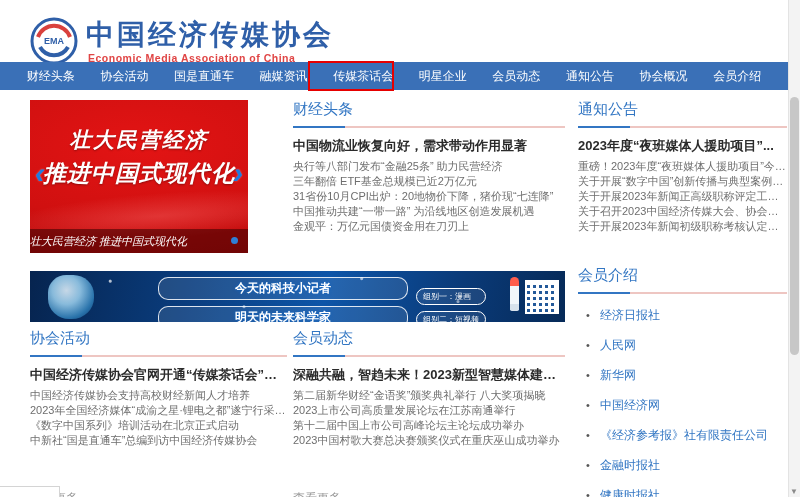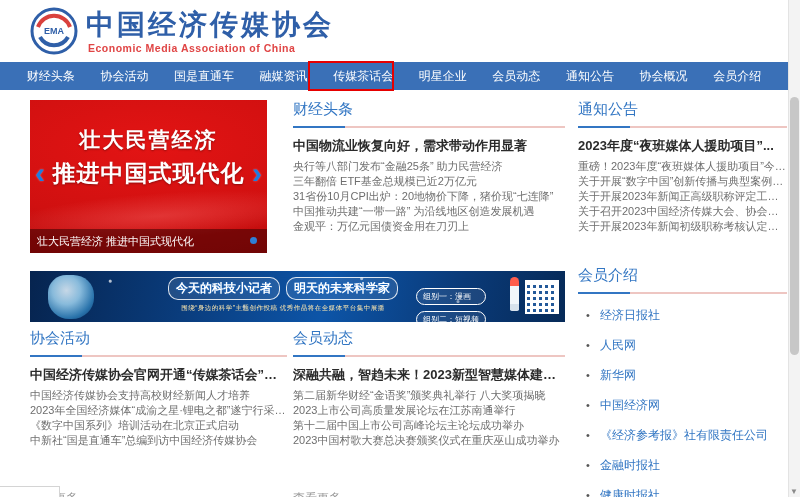--- a/index.html
+++ b/index.html
@@ -1,46 +1,46 @@
 <!DOCTYPE html>
 <html><head>
 <meta charset="utf-8">
 <style>
   html,body{margin:0;padding:0;background:#fff;}
   *{box-sizing:border-box;font-family:"Liberation Sans","DejaVu Sans",sans-serif;}
   #stage{position:relative;width:800px;height:497px;background:#ffffff;overflow:hidden;}
 
   
-  .site-header{position:absolute;left:0;top:0;width:788px;height:62px;background:#ffffff;}
+  .site-header{position:absolute;left:0;top:10px;width:788px;height:62px;background:#ffffff;}
   .logo{position:absolute;left:30px;top:7px;width:48px;height:48px;}
   .site-title{position:absolute;left:86px;top:6px;font-size:28px;font-weight:bold;color:#2f5fa8;letter-spacing:3px;white-space:nowrap;}
   .site-sub{position:absolute;left:88px;top:42px;font-size:10.5px;font-weight:bold;color:#e04545;letter-spacing:.5px;white-space:nowrap;}
 
   
   .nav{position:absolute;left:0;top:62px;width:788px;height:28px;background:#3a70b7;display:flex;align-items:center;justify-content:space-around;padding:0 14px;}
   .nav-item{color:#ffffff;font-size:12px;cursor:pointer;white-space:nowrap;}
   .annotation-box{position:absolute;left:308px;top:61px;width:86px;height:30px;border:2px solid #e60000;pointer-events:none;}
 
   
   .sec-title{font-size:15px;color:#3276c3;font-weight:normal;margin:0 0 7px 0;}
   .sec-rule{height:2px;width:100%;background:linear-gradient(to right,#3276c3 0,#3276c3 52px,#eec6c2 52px,#eec6c2 100%);margin-bottom:9px;}
   .sec-headline{font-size:13px;font-weight:bold;color:#2b2b2b;margin:0 0 4px 0;white-space:nowrap;overflow:hidden;text-overflow:ellipsis;}
   ul.news{list-style:none;margin:0;padding:0;}
   ul.news li{font-size:11px;color:#6e6e6e;white-space:nowrap;overflow:hidden;text-overflow:ellipsis;cursor:pointer;}
 
   
-  .carousel{position:absolute;left:30px;top:100px;width:237px;height:153px;overflow:hidden;
-    background:radial-gradient(140% 90% at 50% 30%,#e31414 0%,#d01010 55%,#ae0b0b 100%);}
+  .carousel{position:absolute;left:30px;top:100px;width:218px;height:153px;overflow:hidden;
+    background:radial-gradient(140% 90% at 50% 30%,#e31414 0%,#d01010 55%,#ae0b0b 100%);font-style:italic;}
   .carousel::after{content:"";position:absolute;left:-30px;bottom:14px;width:320px;height:46px;border-radius:50%;
     background:radial-gradient(closest-side,rgba(255,120,120,.35),rgba(255,120,120,0));transform:rotate(-4deg);}
   .slide-line1{position:absolute;left:0;top:26px;width:100%;text-align:center;color:#fff;font-size:21px;font-weight:bold;letter-spacing:2px;text-shadow:0 1px 2px rgba(0,0,0,.35);}
   .slide-line2{position:absolute;left:0;top:58px;width:100%;text-align:center;color:#fff;font-size:23px;font-weight:bold;letter-spacing:1px;text-shadow:0 1px 2px rgba(0,0,0,.35);}
   .car-arrow{position:absolute;top:58px;font-size:30px;line-height:30px;color:#1e7ce0;font-weight:bold;cursor:pointer;z-index:3;text-shadow:0 0 2px rgba(255,255,255,.4);}
   .car-prev{left:5px;} .car-next{right:5px;}
-  .car-caption{position:absolute;left:0;bottom:0;width:100%;height:24px;background:rgba(55,0,0,.55);color:#fff;font-size:11px;line-height:24px;padding-left:7px;z-index:2;}
+  .car-caption{position:absolute;left:0;bottom:0;width:100%;height:24px;background:rgba(55,0,0,.55);color:#fff;font-size:11px;line-height:24px;padding-left:0;z-index:2;}
   .car-dot{position:absolute;right:10px;bottom:9px;width:7px;height:7px;border-radius:50%;background:#2f7fd6;z-index:3;cursor:pointer;}
 
   
   .finance{position:absolute;left:293px;top:100px;width:272px;}
   .notice{position:absolute;left:578px;top:100px;width:209px;}
   .activity{position:absolute;left:30px;top:329px;width:257px;}
   .member-news{position:absolute;left:293px;top:329px;width:272px;}
   .members{position:absolute;left:578px;top:266px;width:209px;}
 
   ul.links{list-style:none;margin:4px 0 0 0;padding:0;}
@@ -51,21 +51,21 @@
   .banner{position:absolute;left:30px;top:271px;width:535px;height:51px;overflow:hidden;cursor:pointer;
     background:linear-gradient(100deg,#06244f 0%,#0a3d7e 30%,#0d55a8 55%,#0a3a78 80%,#062a58 100%);}
   .astro{position:absolute;left:18px;top:4px;width:46px;height:44px;border-radius:40% 45% 48% 46%;
     background:radial-gradient(circle at 40% 35%,#e8f6ff 0%,#9fd4f2 35%,#2f7fb8 70%,rgba(10,60,110,0) 100%);opacity:.85;}
   .banner-stars{position:absolute;left:0;top:0;width:100%;height:100%;
     background:radial-gradient(circle at 15% 20%,rgba(255,255,255,.7) 0 1px,transparent 2px),
                radial-gradient(circle at 40% 70%,rgba(255,255,255,.5) 0 1px,transparent 2px),
                radial-gradient(circle at 62% 15%,rgba(255,255,255,.6) 0 1px,transparent 2px),
                radial-gradient(circle at 80% 60%,rgba(255,255,255,.5) 0 1px,transparent 2px);}
   .banner-mid{position:absolute;left:128px;top:6px;width:250px;text-align:center;}
-  .banner-title{display:flex;gap:6px;justify-content:center;}
+  .banner-title{display:flex;gap:6px;justify-content:center;flex-direction:column;}
   .banner-title span{display:inline-block;border:1px solid rgba(255,255,255,.85);border-radius:10px;background:rgba(255,255,255,.10);
     color:#fff;font-size:12px;font-weight:bold;padding:2px 7px;white-space:nowrap;text-shadow:0 0 3px #0c64c8;}
   .banner-sub{margin-top:4px;font-size:6.5px;color:#ffe9b0;letter-spacing:.5px;white-space:nowrap;overflow:hidden;}
   .banner-btns{position:absolute;left:386px;top:17px;display:flex;gap:6px;flex-direction:column;}
   .banner-btns span{border:1px solid #fff;border-radius:9px;color:#fff;font-size:8px;padding:2px 6px;white-space:nowrap;background:rgba(255,255,255,.08);cursor:pointer;}
   .rocket{position:absolute;right:46px;top:6px;width:9px;height:34px;border-radius:5px 5px 2px 2px;
     background:linear-gradient(#ff5d4d 0 26%,#f2f6fa 26% 78%,#d8e2ec 78% 100%);}
   .qr{position:absolute;right:6px;top:9px;width:34px;height:34px;background:
       repeating-linear-gradient(0deg,#12315e 0 3px,#ffffff 3px 6px),
       repeating-linear-gradient(90deg,#12315e 0 3px,#ffffff 3px 6px);

